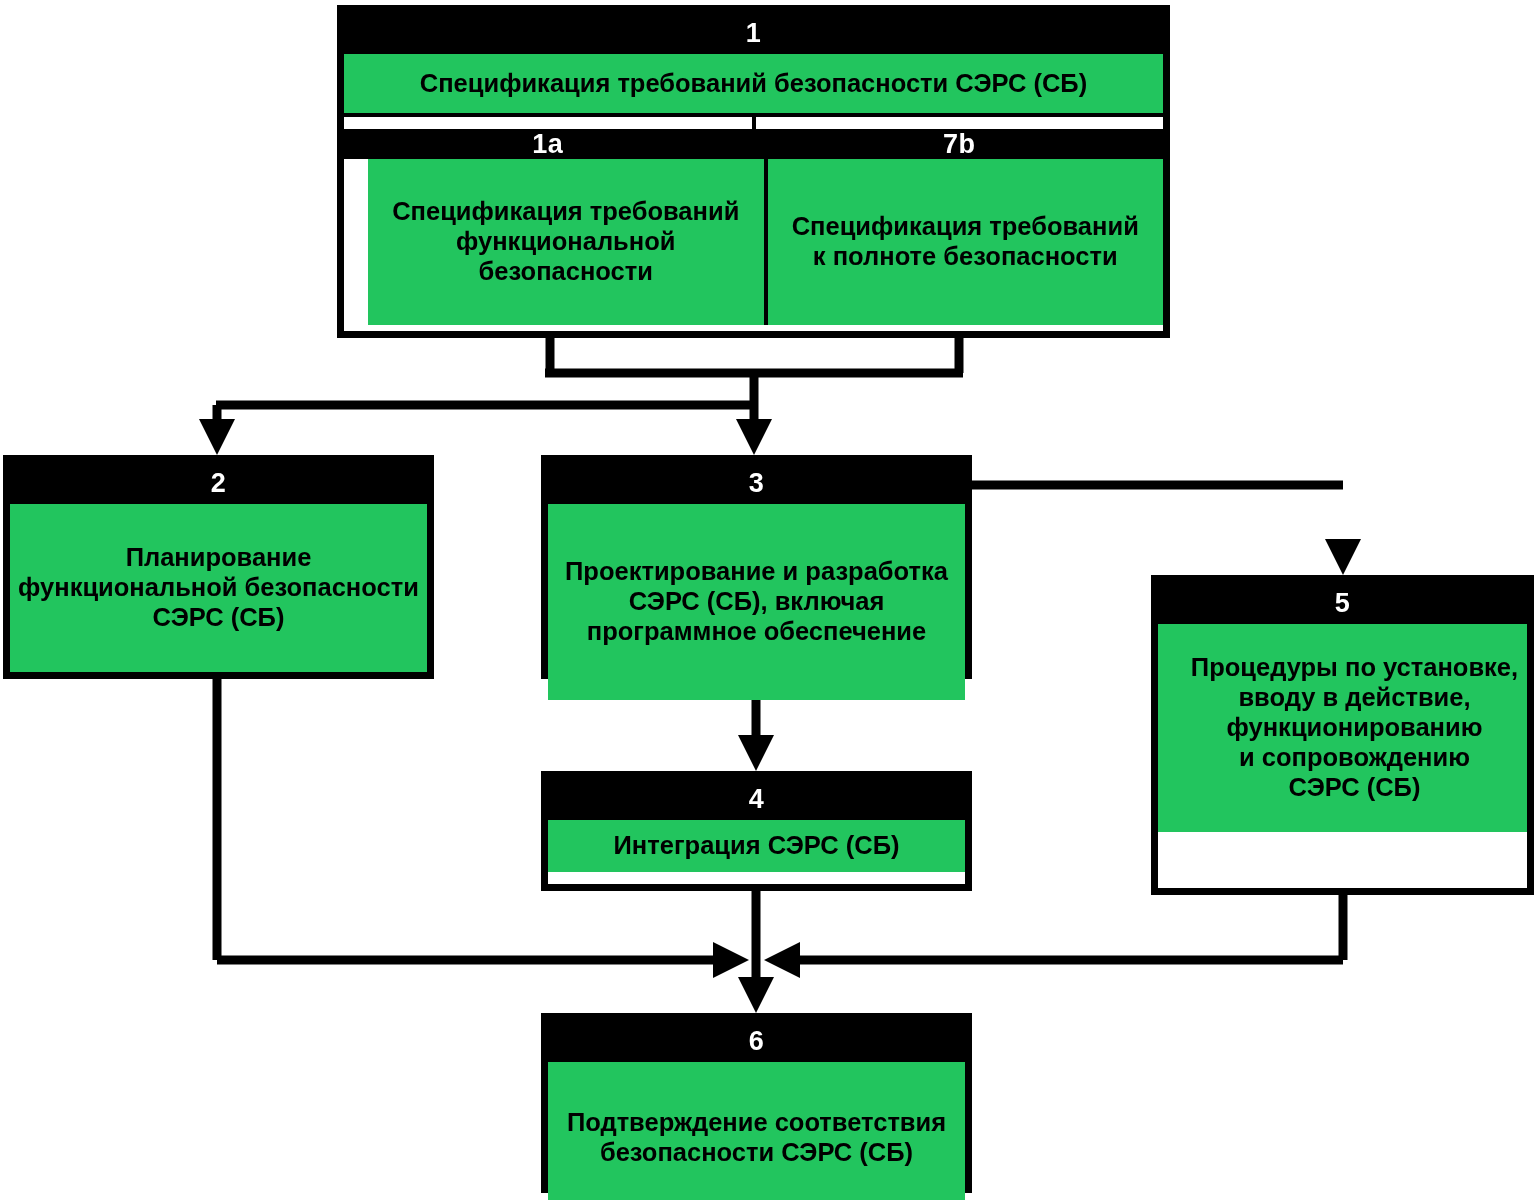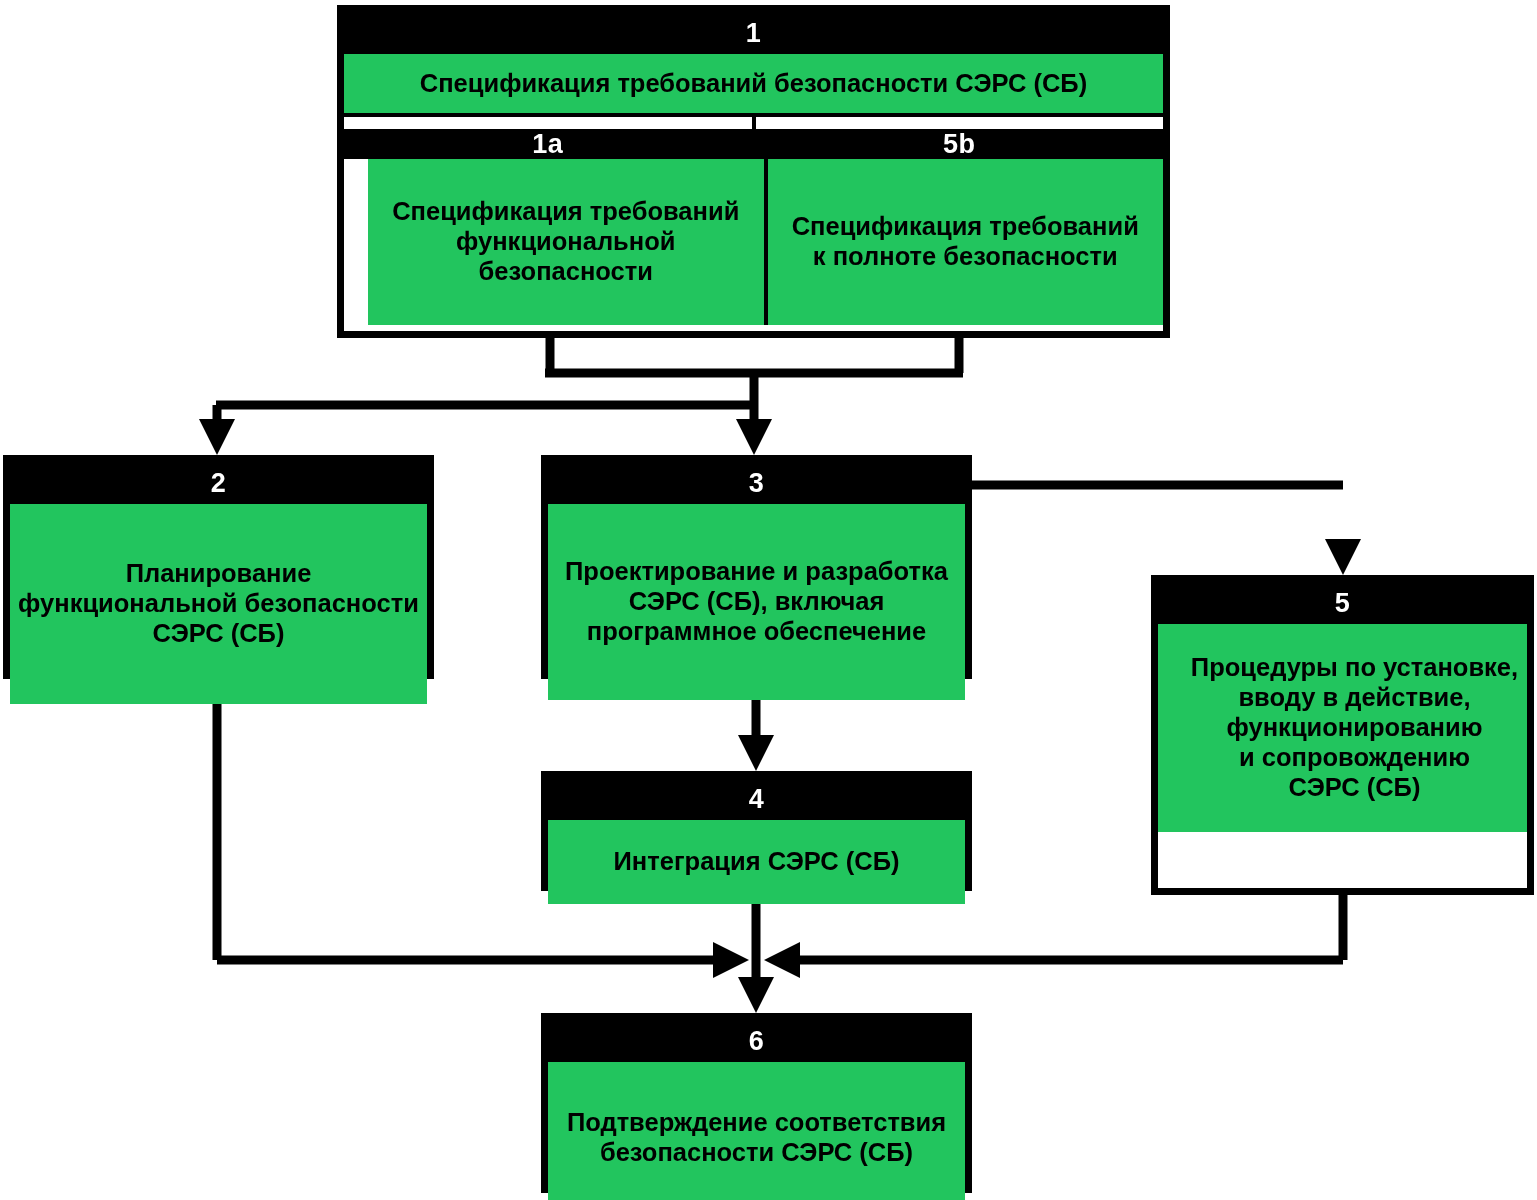--- a/index.html
+++ b/index.html
@@ -80,31 +80,31 @@
     display: flex;
     height: 166px;
     padding-left: 24px;
   }
   #node-1 .sub-bodies .node-body { flex: 1 1 0; }
   #node-1 .sub-bodies .sub-split { width: 4px; background: #000; }
 
   
   #node-2 { left: 3px; top: 455px; width: 431px; height: 224px; }
   #node-2 .node-header { height: 42px; }
-  #node-2 .node-body { height: 200px; }
+  #node-2 .node-body { height: 168px; }
 
   
   #node-3 { left: 541px; top: 455px; width: 431px; height: 224px; }
   #node-3 .node-header { height: 42px; }
   #node-3 .node-body { height: 196px; }
 
   
   #node-4 { left: 541px; top: 771px; width: 431px; height: 120px; }
   #node-4 .node-header { height: 42px; }
-  #node-4 .node-body { height: 84px; }
+  #node-4 .node-body { height: 52px; }
 
   
   #node-5 { left: 1151px; top: 575px; width: 383px; height: 320px; }
   #node-5 .node-header { height: 42px; }
   #node-5 .node-body { height: 208px; padding-left: 30px; }
 
   
   #node-6 { left: 541px; top: 1013px; width: 431px; height: 180px; }
   #node-6 .node-header { height: 42px; }
   #node-6 .node-body { height: 152px; }
@@ -166,21 +166,21 @@
       <polygon points="764,960 800,942 800,978"></polygon>
     </g>
   </svg>
 
   <div class="node" id="node-1">
     <div class="node-header n1-header">1</div>
     <div class="node-body n1-body">Спецификация требований безопасности СЭРС (СБ)</div>
     <div class="sub-headers">
       <div class="node-header">1a</div>
       <div class="sub-split"></div>
-      <div class="node-header">5b</div>
+      <div class="node-header">7b</div>
     </div>
     <div class="sub-bodies">
       <div class="node-body">Спецификация требований
 функциональной безопасности</div>
       <div class="sub-split"></div>
       <div class="node-body">Спецификация требований
 к полноте безопасности</div>
     </div>
   </div>
 

